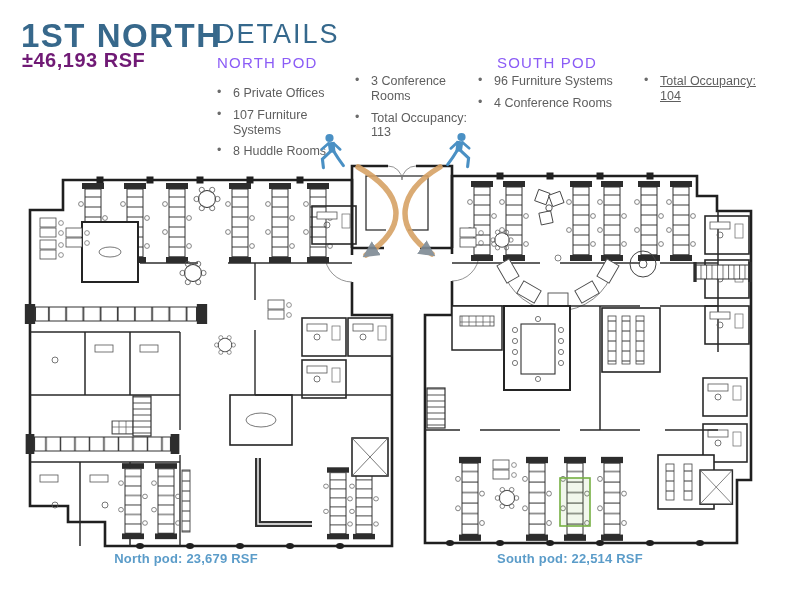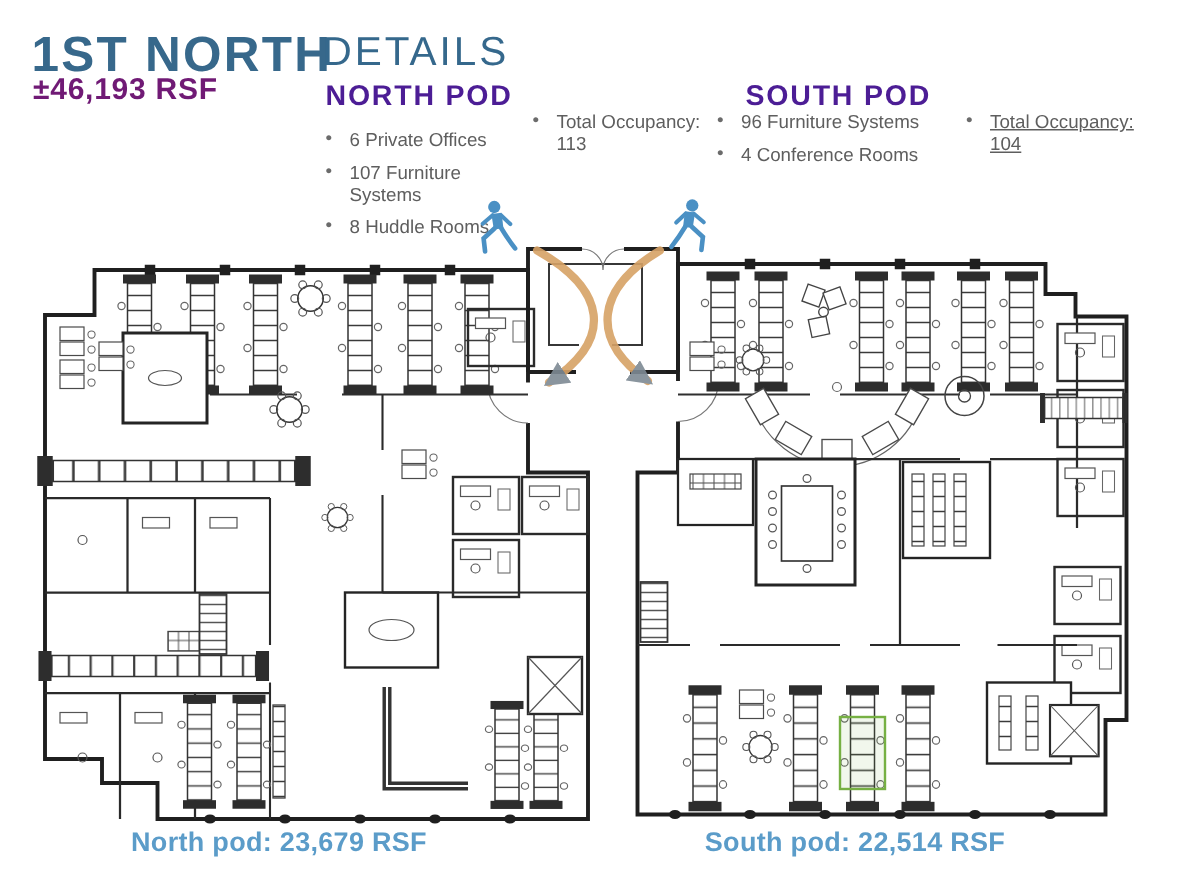--- a/index.html
+++ b/index.html
@@ -20,40 +20,40 @@
     left:22px;top:49px;
     font-size:20px;font-weight:bold;letter-spacing:.5px;
     color:#701a75;
   }
   .details-title{
     left:215px;top:19px;
     font-size:27px;font-weight:normal;letter-spacing:2px;
     color:#35688c;
   }
   .pod-head{
-    font-size:19px;font-weight:bold;letter-spacing:1.2px;
-    color:#4c1d95;
+    font-size:15px;font-weight:normal;letter-spacing:1.2px;
+    color:#8b5cf6;
   }
   .pod-head.north{left:217px;top:54px;}
   .pod-head.south{left:497px;top:54px;}
   ul.bullets{
     margin:0;padding:0;list-style:none;
     font-size:12.5px;line-height:1.18;color:#5e5e5e;
   }
   ul.bullets li{position:relative;margin:0 0 7px 0;padding-left:0;}
   ul.bullets li::before{
     content:"•";position:absolute;left:-16px;top:-1px;color:#6b6b6b;
   }
   .bl-n1{left:233px;top:86px;width:112px;}
   .bl-n2{left:371px;top:74px;width:104px;}
   .bl-s1{left:494px;top:74px;width:152px;}
   .bl-s2{left:660px;top:74px;width:120px;text-decoration:underline;}
   
   .caption{
-    font-size:18px;font-weight:bold;color:#5b9cc9;letter-spacing:.2px;
+    font-size:13px;font-weight:bold;color:#5b9cc9;letter-spacing:.2px;
     text-align:center;
   }
   .caption.north{left:62px;top:551px;width:248px;}
   .caption.south{left:455px;top:551px;width:230px;}
   
   svg.plan{left:0;top:0;}
 </style>
 </head>
 <body>
 
@@ -61,20 +61,21 @@
 <div class="abs floor-area">±46,193 RSF</div>
 <div class="abs details-title">DETAILS</div>
 
 <div class="abs pod-head north">NORTH POD</div>
 <ul class="abs bullets bl-n1">
     <li>6 Private Offices</li>
     <li>107 Furniture Systems</li>
     <li>8 Huddle Rooms</li>
   </ul>
 <ul class="abs bullets bl-n2">
+    <li>3 Conference Rooms</li>
     <li>Total Occupancy: 113</li>
   </ul>
 
 <div class="abs pod-head south">SOUTH POD</div>
 <ul class="abs bullets bl-s1">
     <li>96 Furniture Systems</li>
     <li>4 Conference Rooms</li>
   </ul>
 <ul class="abs bullets bl-s2">
     <li>Total Occupancy: 104</li>

